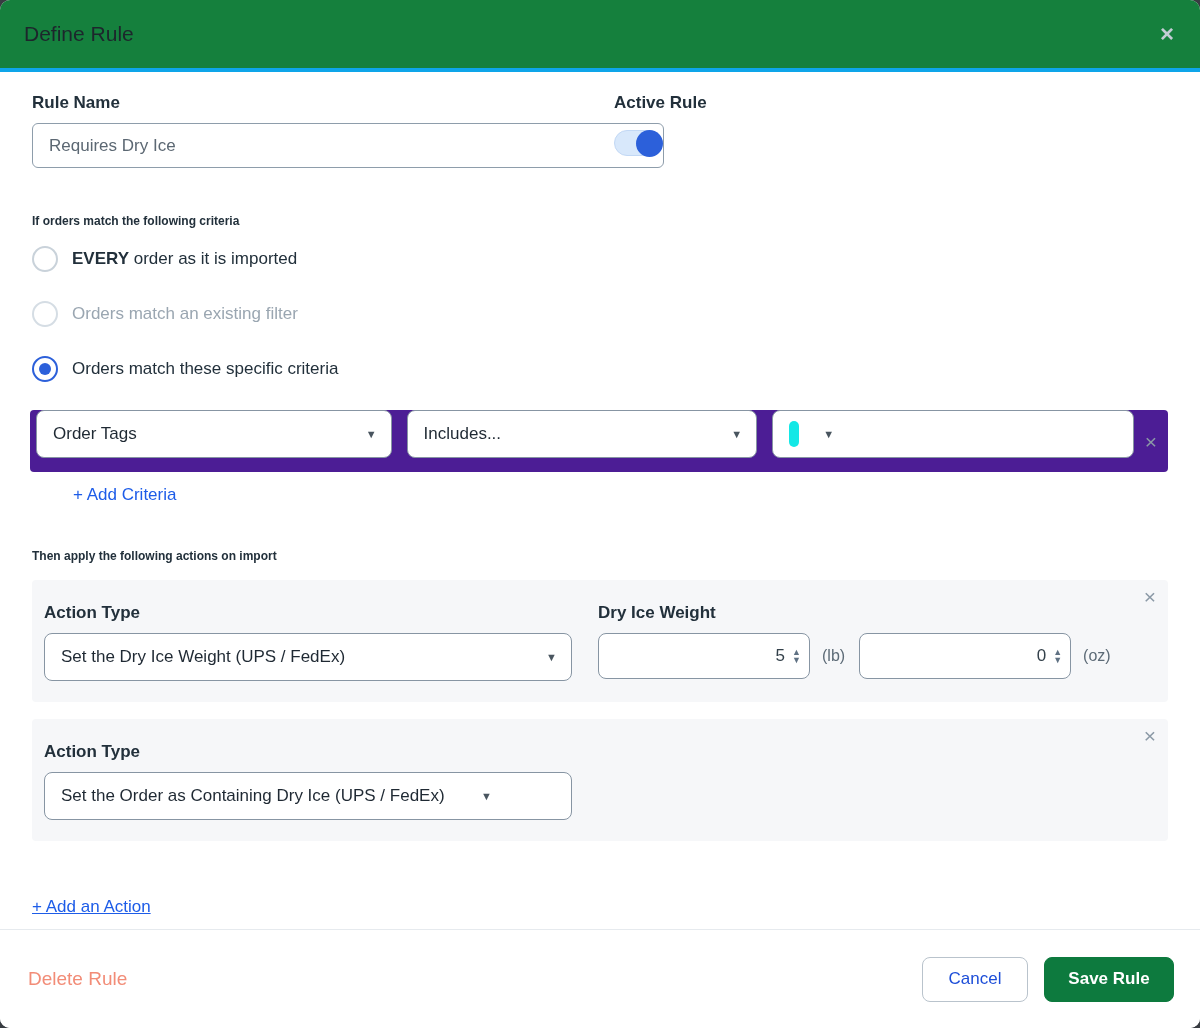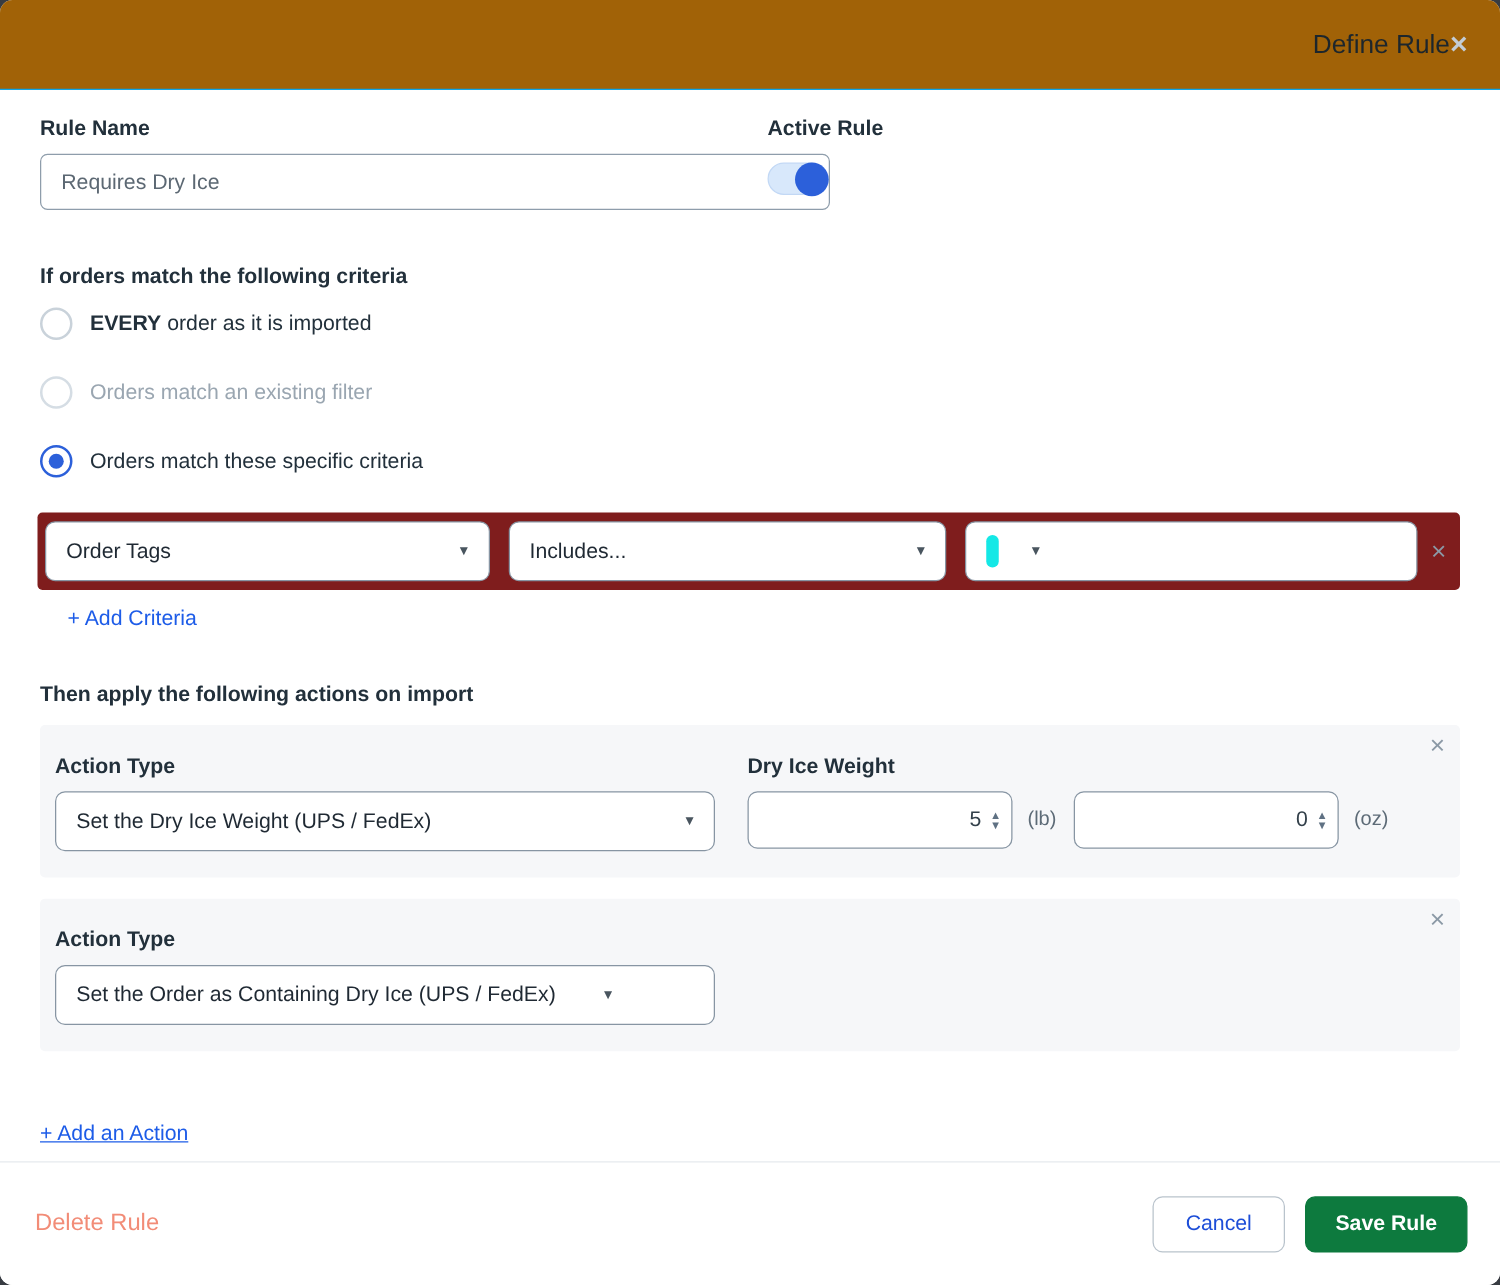--- a/index.html
+++ b/index.html
@@ -13,23 +13,23 @@
   .modal {
     width: 1200px; height: 1028px;
     background: #ffffff;
     border-radius: 10px;
     display: flex; flex-direction: column;
     overflow: hidden;
   }
   
   .modal-header {
     height: 72px; flex: 0 0 72px;
-    background: #a16207;
-    border-bottom: 1px solid #0ea5e9;
-    display: flex; align-items: center; justify-content: flex-end;
+    background: #15803d;
+    border-bottom: 4px solid #0ea5e9;
+    display: flex; align-items: center; justify-content: space-between;
     padding: 0 26px 0 24px;
   }
   .modal-title { font-size: 21px; font-weight: 500; color: #1d262c; }
   .header-close {
     font-size: 24px; font-weight: 700; color: #c3ccd5;
     background: none; border: none; cursor: pointer; line-height: 1;
     font-family: "Liberation Sans", sans-serif;
   }
   
   .modal-body { flex: 1 1 auto; padding: 20px 32px 0 32px; background: #fff; }
@@ -48,63 +48,63 @@
     margin-top: 16px; width: 47px; height: 26px; position: relative;
     background: #d8e8fb; border: 1px solid #c2d8f5; border-radius: 13px;
     cursor: pointer;
   }
   .toggle-knob {
     position: absolute; top: -1px; left: 21px;
     width: 27px; height: 27px; border-radius: 50%;
     background: #2c60da;
   }
   
-  .section-heading { margin-top: 42px; font-size: 17px; font-weight: 700; color: #22303b; line-height: 22px; }
+  .section-heading { margin-top: 42px; font-size: 12px; font-weight: 700; color: #22303b; line-height: 22px; }
   
   .radio-row { display: flex; align-items: center; height: 26px; margin-top: 29px; cursor: pointer; }
   .radio-row.first { margin-top: 14px; }
   .radio-circle {
     width: 26px; height: 26px; border-radius: 50%;
     border: 2px solid #c9d2da; background: #fff;
     flex: 0 0 26px; position: relative;
   }
   .radio-circle.disabled { border-color: #d5dde4; }
   .radio-circle.selected { border-color: #2c60da; }
   .radio-circle.selected::after {
     content: ""; position: absolute; top: 5px; left: 5px;
     width: 12px; height: 12px; border-radius: 50%; background: #2c60da;
   }
   .radio-label { margin-left: 14px; font-size: 17px; color: #22303b; }
   .radio-label .bold { font-weight: 700; }
   .radio-label.muted { color: #9aa6b1; }
   
   .criteria-band {
     margin: 28px 0 0 -2px; width: 1138px; height: 62px;
-    background: #7f1d1d; border-radius: 4px;
-    display: flex; align-items: center; padding: 0 7px 0 6px;
+    background: #4c1d95; border-radius: 4px;
+    display: flex; padding: 0 7px 0 6px;
   }
   .select {
     height: 48px; background: #fff;
     border: 1px solid #8795a3; border-radius: 8px;
     display: flex; align-items: center;
     padding: 0 14px 0 16px; cursor: pointer;
   }
   .select .select-text { font-size: 17px; color: #1f2933; flex: 1 1 auto; white-space: nowrap; overflow: hidden; }
   .caret { font-size: 11px; color: #49555f; margin-left: 10px; flex: 0 0 auto; }
   .sel-field { width: 357px; margin-right: 15px; }
   .sel-op    { width: 352px; margin-right: 15px; }
   .sel-val   { width: 363px; margin-right: 7px; }
   .tag-pill { width: 10px; height: 26px; border-radius: 5px; background: #14e8e6; margin-right: 14px; flex: 0 0 10px; }
   .x-btn {
     background: none; border: none; cursor: pointer;
     font-size: 21px; color: #8b99a6; line-height: 1; padding: 0 4px;
     font-family: "Liberation Sans", sans-serif;
   }
   .add-link {
-    display: inline-block; margin: 13px 0 0 22px;
+    display: inline-block; margin: 13px 0 0 41px;
     font-size: 17px; color: #1d5ce8; text-decoration: none; line-height: 20px;
   }
   
   .action-card {
     position: relative; margin-top: 13px; width: 1136px;
     background: #f6f7f9; border-radius: 4px;
     padding: 22px 12px 21px 12px; display: flex;
   }
   .action-card.second { margin-top: 17px; }
   .card-close { position: absolute; top: 6px; right: 8px; }

